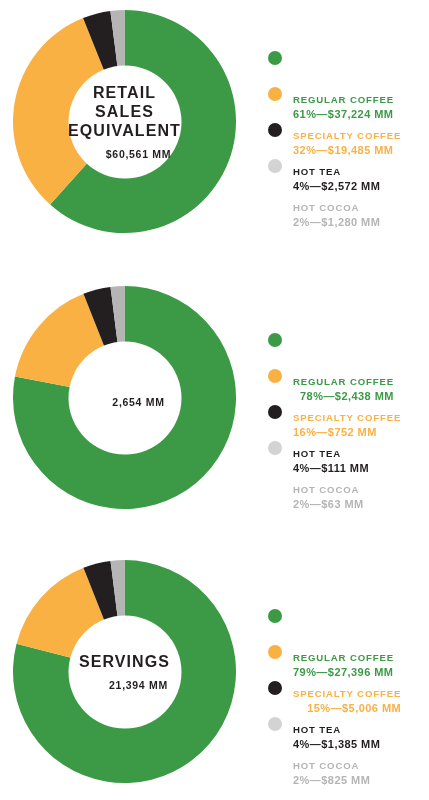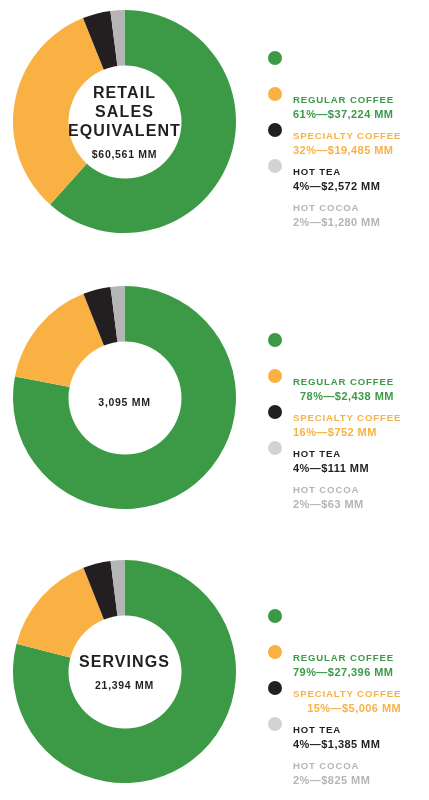--- a/index.html
+++ b/index.html
@@ -65,20 +65,21 @@
     line-height: 1.18;
     white-space: pre-line;
     text-transform: uppercase;
   }
   .donut-value {
     margin-top: 7px;
     font-size: 10.5px;
     font-weight: bold;
     letter-spacing: 0.7px;
     color: #231f20;
+    padding-left: 28px;
   }
 
   .legend {
     position: absolute;
     left: 268px;
     top: 44px;
     width: 160px;
   }
   .legend.lg1 { top: 50px; }
   .legend.lg2 { top: 52px; }
@@ -168,21 +169,21 @@
 
   <div class="chart-block b1">
     <div class="donut-wrap">
       <svg class="donut-svg" viewBox="0 0 223 223">
           <path d="M 111.5 111.5 L 111.5 0 A 111.5 111.5 0 1 1 1.9749715437512094 90.60698342369173 Z" fill="#3c9a46"></path>
           <path d="M 111.5 111.5 L 1.9749715437512094 90.60698342369173 A 111.5 111.5 0 0 1 70.45411237565834 7.829921823459998 Z" fill="#f9b143"></path>
           <path d="M 111.5 111.5 L 70.45411237565834 7.829921823459998 A 111.5 111.5 0 0 1 97.52534445758003 0.8792108034357256 Z" fill="#231f20"></path>
           <path d="M 111.5 111.5 L 97.52534445758003 0.8792108034357256 A 111.5 111.5 0 0 1 111.49999999999999 0 Z" fill="#b5b5b5"></path>
         </svg>
       <div class="donut-hole">
-        <div class="donut-value">3,095 MM</div>
+        <div class="donut-value">2,654 MM</div>
       </div>
     </div>
     <div class="legend lg1">
         <div class="legend-item">
           <span class="legend-dot" style="background: rgb(60, 154, 70);"></span>
           <span class="legend-text">
             <span class="legend-label" style="color: rgb(60, 154, 70);">REGULAR COFFEE</span>
             <span class="legend-sub" style="color: rgb(60, 154, 70); text-align: right;">78%—$2,438 MM</span>
           </span>
         </div>

